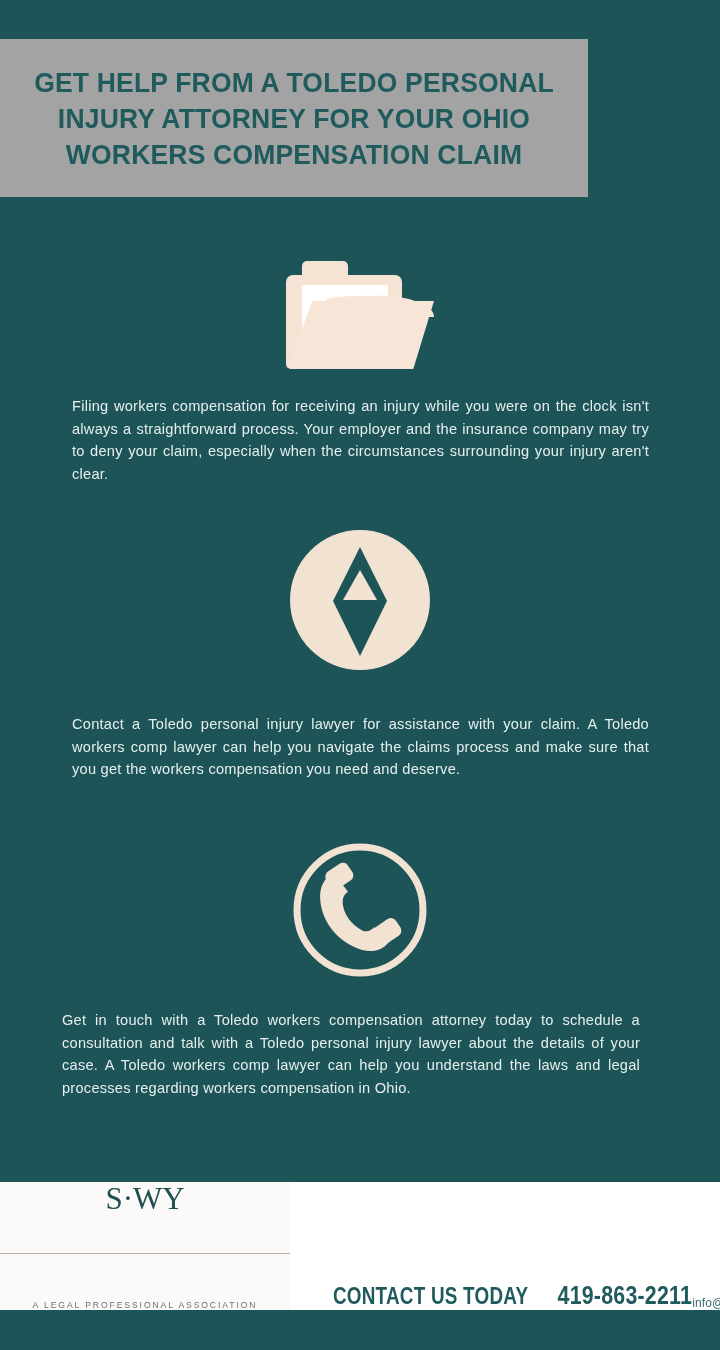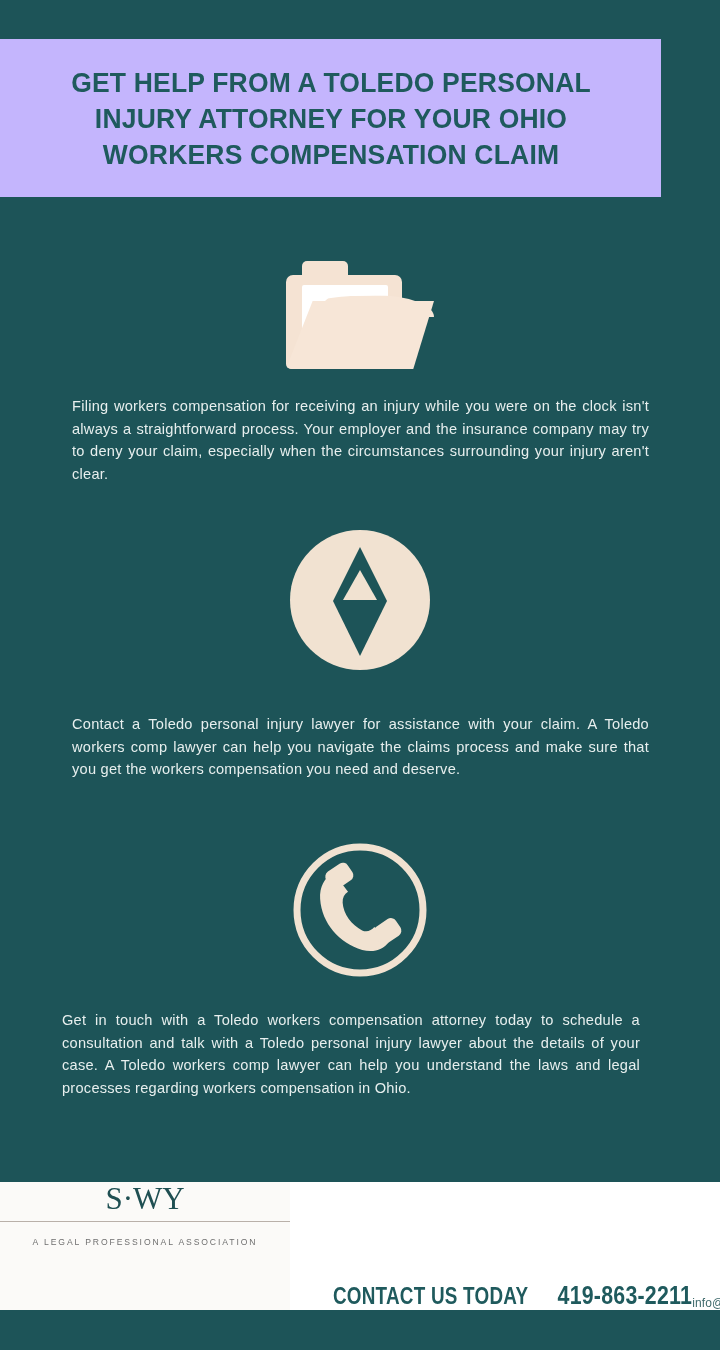--- a/index.html
+++ b/index.html
@@ -30,22 +30,22 @@
     position: absolute;
     left: 0; top: 1310px;
     width: 720px; height: 40px;
     background: #1d5458;
   }
 
   
   .header {
     position: absolute;
     left: 0; top: 39px;
-    width: 661px; height: 158px;
-    background: #c4b5fd;
+    width: 588px; height: 158px;
+    background: #a3a3a3;
     display: flex;
     align-items: center;
     justify-content: center;
   }
   .header-title {
     width: 600px;
     margin: 0;
     text-align: center;
     color: #1f5a5d;
     font-family: "Liberation Sans", sans-serif;
@@ -190,21 +190,21 @@
     background: #ffffff;
     display: flex;
   }
   .footer-logo-panel {
     width: 390px;
     height: 128px;
     background: #fbfaf8;
     display: flex;
     flex-direction: column;
     align-items: center;
-    justify-content: flex-start;
+    justify-content: space-between;
   }
   .logo-mark {
     font-family: "Liberation Serif", serif;
     color: #1f4f52;
     font-size: 31px;
     letter-spacing: 0px;
     line-height: 34px;
     font-weight: 400;
     margin-bottom: 2px;
   }

